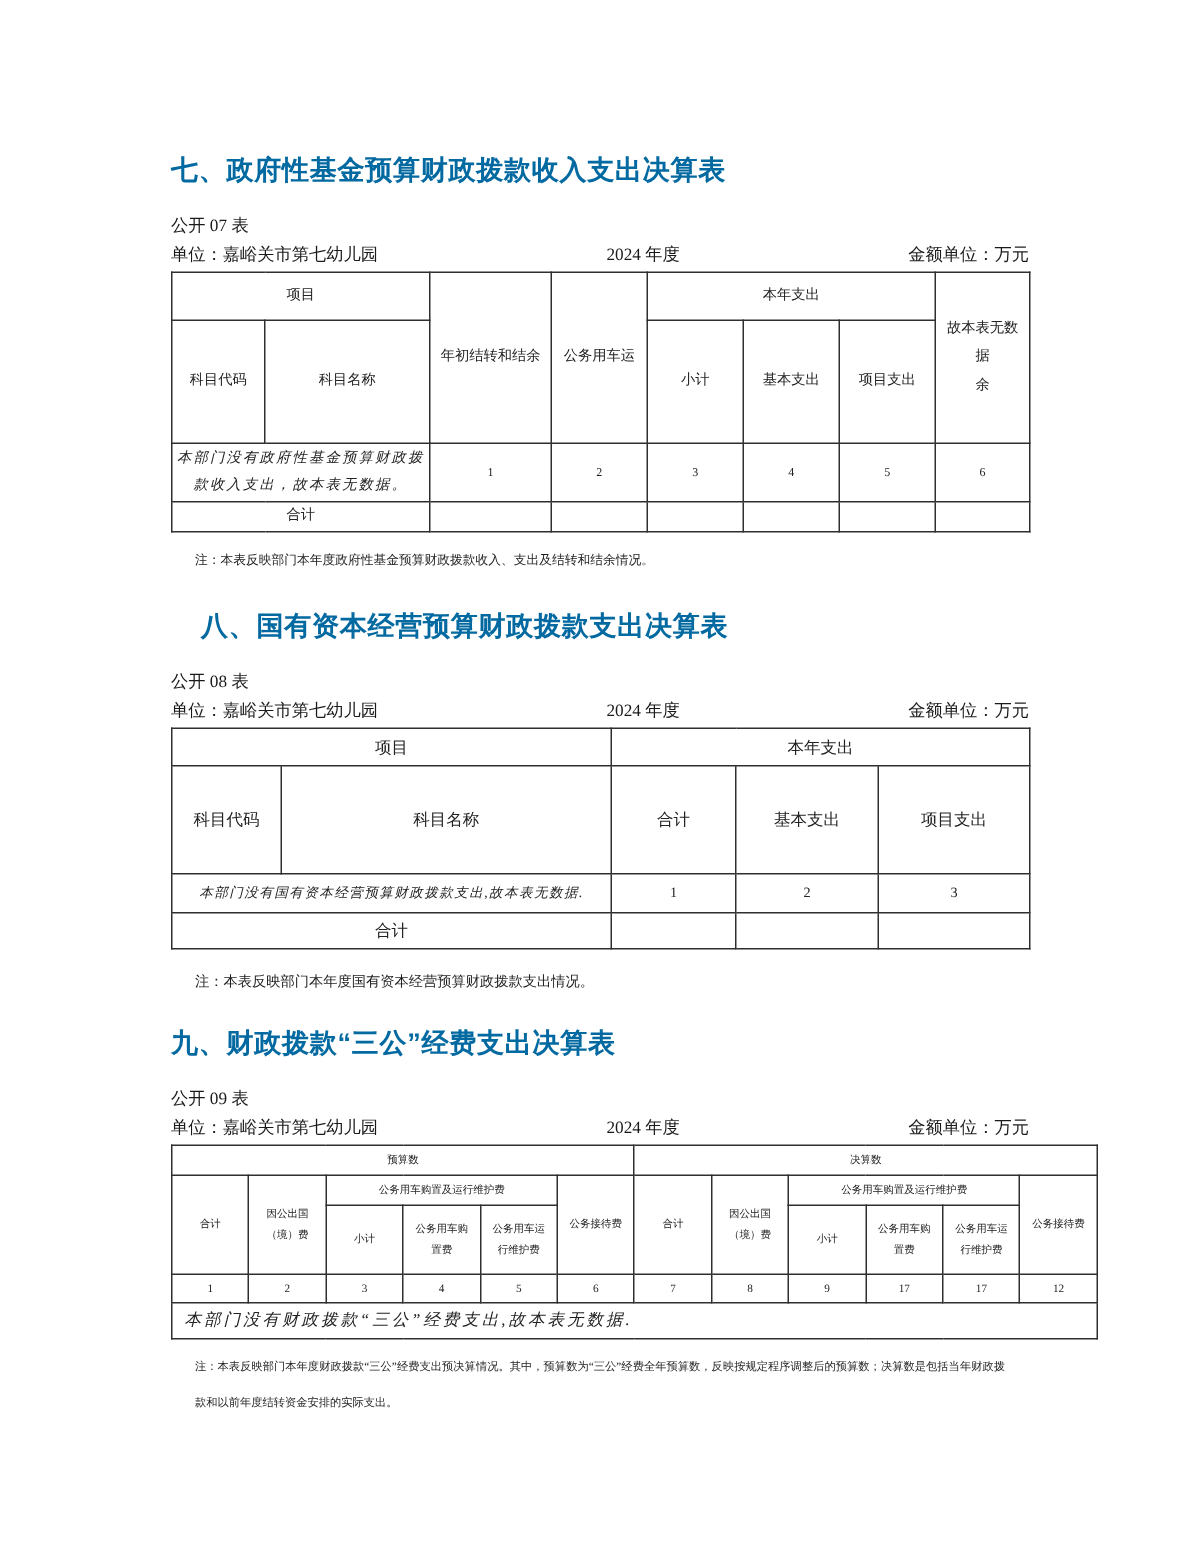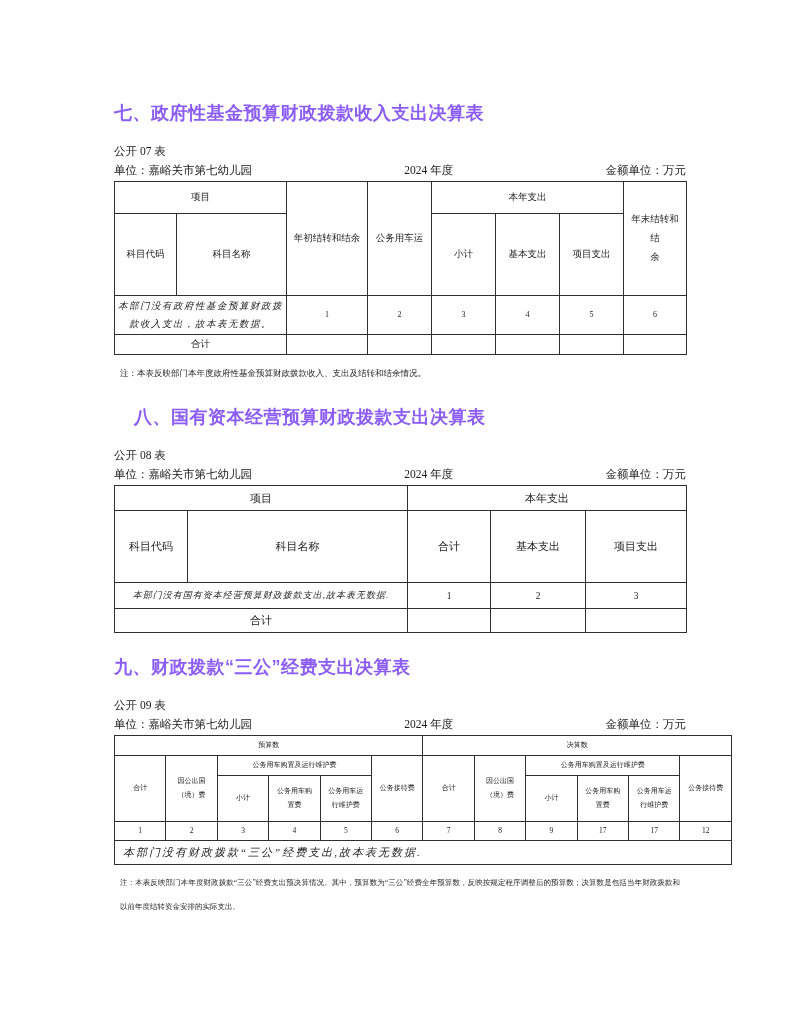--- a/index.html
+++ b/index.html
@@ -4,21 +4,21 @@
 <style>
   html,body { margin:0; padding:0; background:#ffffff; }
   .page {
     position:relative; width:800px; height:1035px; margin:0 auto;
     background:#ffffff; color:#1a1a1a; overflow:hidden;
     font-family:"Liberation Serif","DejaVu Serif",serif;
   }
   .content { padding:0 114px; }
   .sec-title {
     font-family:"Liberation Sans","DejaVu Sans",sans-serif;
-    font-weight:700; font-size:18px; line-height:20px; color:#8b5cf6;
+    font-weight:700; font-size:18px; line-height:20px; color:#0369a1;
     margin:0; letter-spacing:0.5px;
   }
   .t7 { padding-top:103px; }
   .t8 { margin-top:28px;margin-left:20px; }
   .t9 { margin-top:24px; }
   .code-line { text-align:left; font-size:11.5px; line-height:14px; margin-top:21px; }
   .meta-line { display:flex; justify-content:space-between; font-size:11.5px; line-height:14px; margin-top:5px; }
   table { border-collapse:collapse; table-layout:fixed; width:572px; margin-top:4px;
           border:1.5px solid #2b2b2b; }
   td { border:1px solid #2f2f2f; text-align:center; vertical-align:middle;
@@ -33,21 +33,21 @@
   .t2 .num-cell { font-size:9.5px; }
   .t2 .empty-note { font-style:italic; font-size:9px; letter-spacing:1px; }
   
   .t3 { width:618px; }
   .t3 td { font-size:7px; line-height:1.9; padding:0 2px; }
   .t3 .num-cell { font-size:7.5px; }
   .t3 .empty-note {
     font-style:italic; font-size:11px; letter-spacing:2px;
     text-align:left; padding-left:8px;
   }
-  .note { margin:6px; color:#1f1f1f; }
+  .note { margin:16px; color:#1f1f1f; }
   .note-1 { font-size:8.5px; line-height:11px; margin-top:13px; }
   .note-2 { font-size:9.5px; line-height:12px; margin-top:16px; }
   .note-3 { font-size:7.5px; line-height:24px; margin-top:6px; text-align:justify; }
 </style>
 </head>
 <body>
 
 <div class="page">
   <div class="content">
 
@@ -69,21 +69,21 @@
           <col style="width:64px">
           <col style="width:64px">
           <col style="width:63px">
       </colgroup>
       <tbody>
         <tr style="height:32px">
           <td colspan="2">项目</td>
           <td rowspan="2">年初结转和结余</td>
           <td rowspan="2">公务用车运</td>
           <td colspan="3">本年支出</td>
-          <td rowspan="2" class="prewrap">年末结转和结
+          <td rowspan="2" class="prewrap">故本表无数据
 余</td>
         </tr>
         <tr style="height:82px">
           <td>科目代码</td>
           <td>科目名称</td>
           <td>小计</td>
           <td>基本支出</td>
           <td>项目支出</td>
         </tr>
         <tr style="height:39px">
@@ -143,20 +143,21 @@
           <td class="num-cell">3</td>
         </tr>
         <tr style="height:24px">
           <td colspan="2">合计</td>
           <td></td>
           <td></td>
           <td></td>
         </tr>
       </tbody>
     </table>
+    <p class="note note-2">注：本表反映部门本年度国有资本经营预算财政拨款支出情况。</p>
 
     <h2 class="sec-title t9">九、财政拨款“三公”经费支出决算表</h2>
     <div class="code-line">公开 09 表</div>
     <div class="meta-line">
       <span>单位：嘉峪关市第七幼儿园</span>
       <span>2024 年度</span>
       <span>金额单位：万元</span>
     </div>
 
     <table class="t3">

